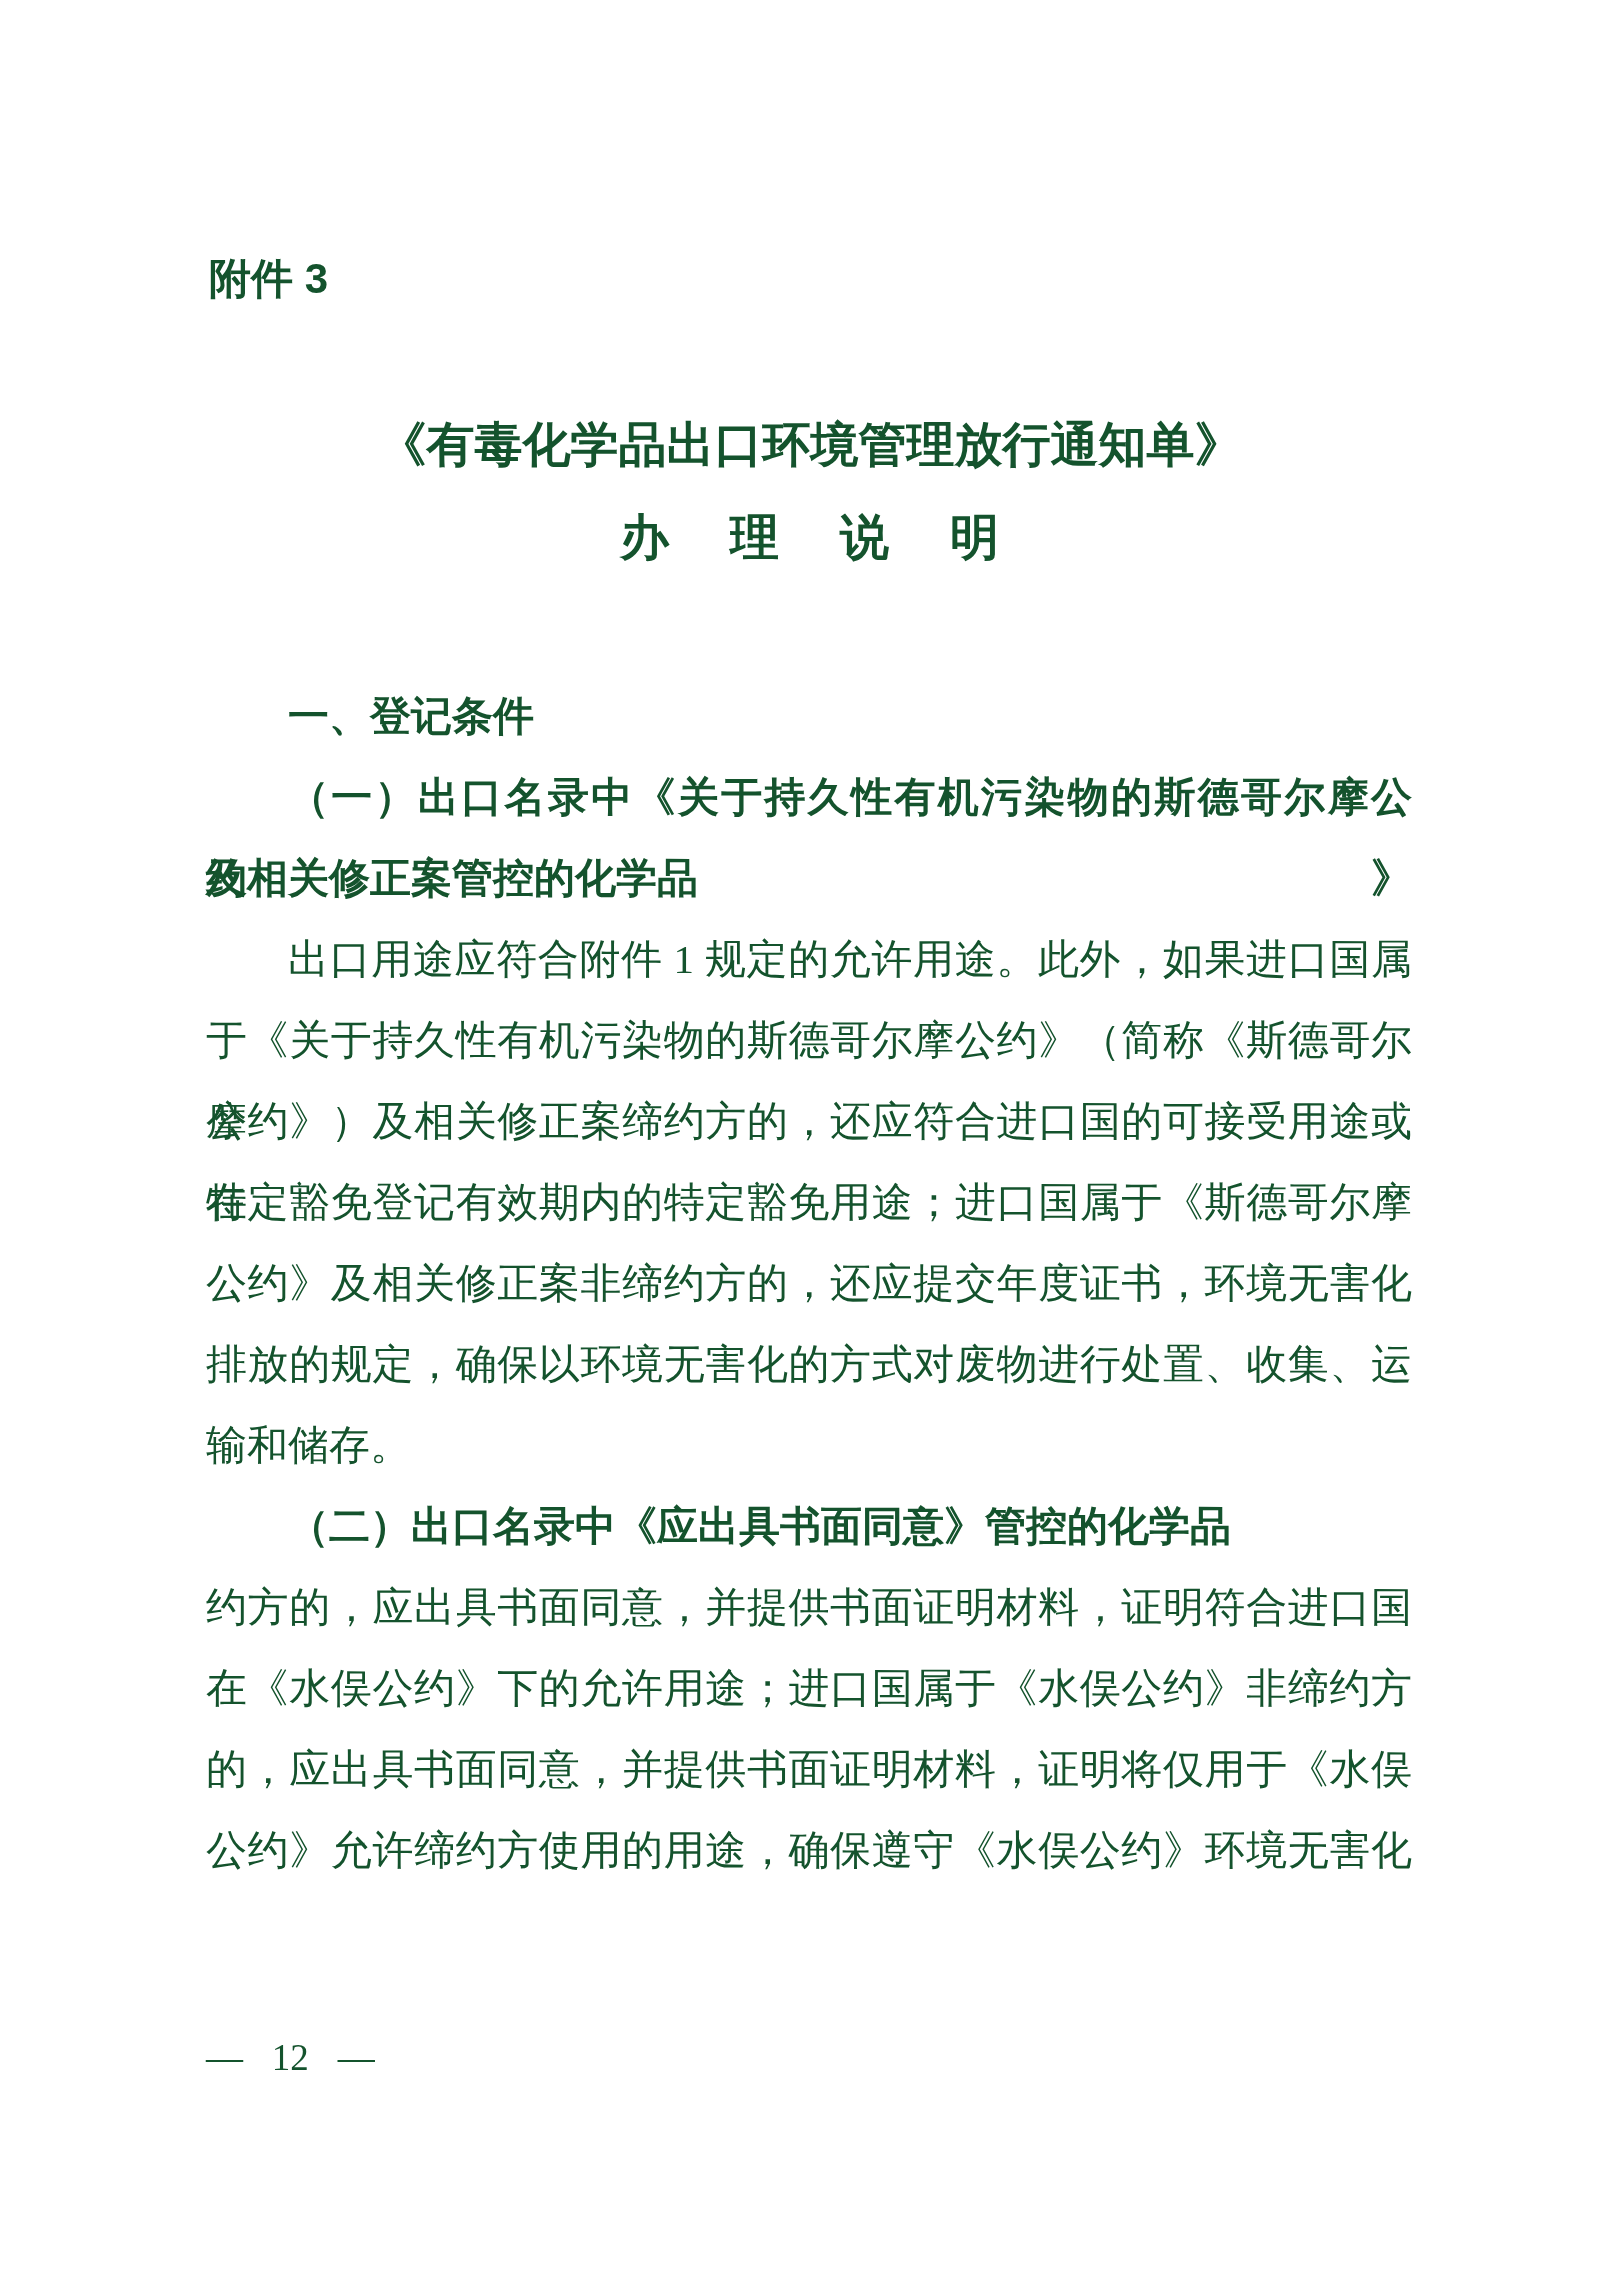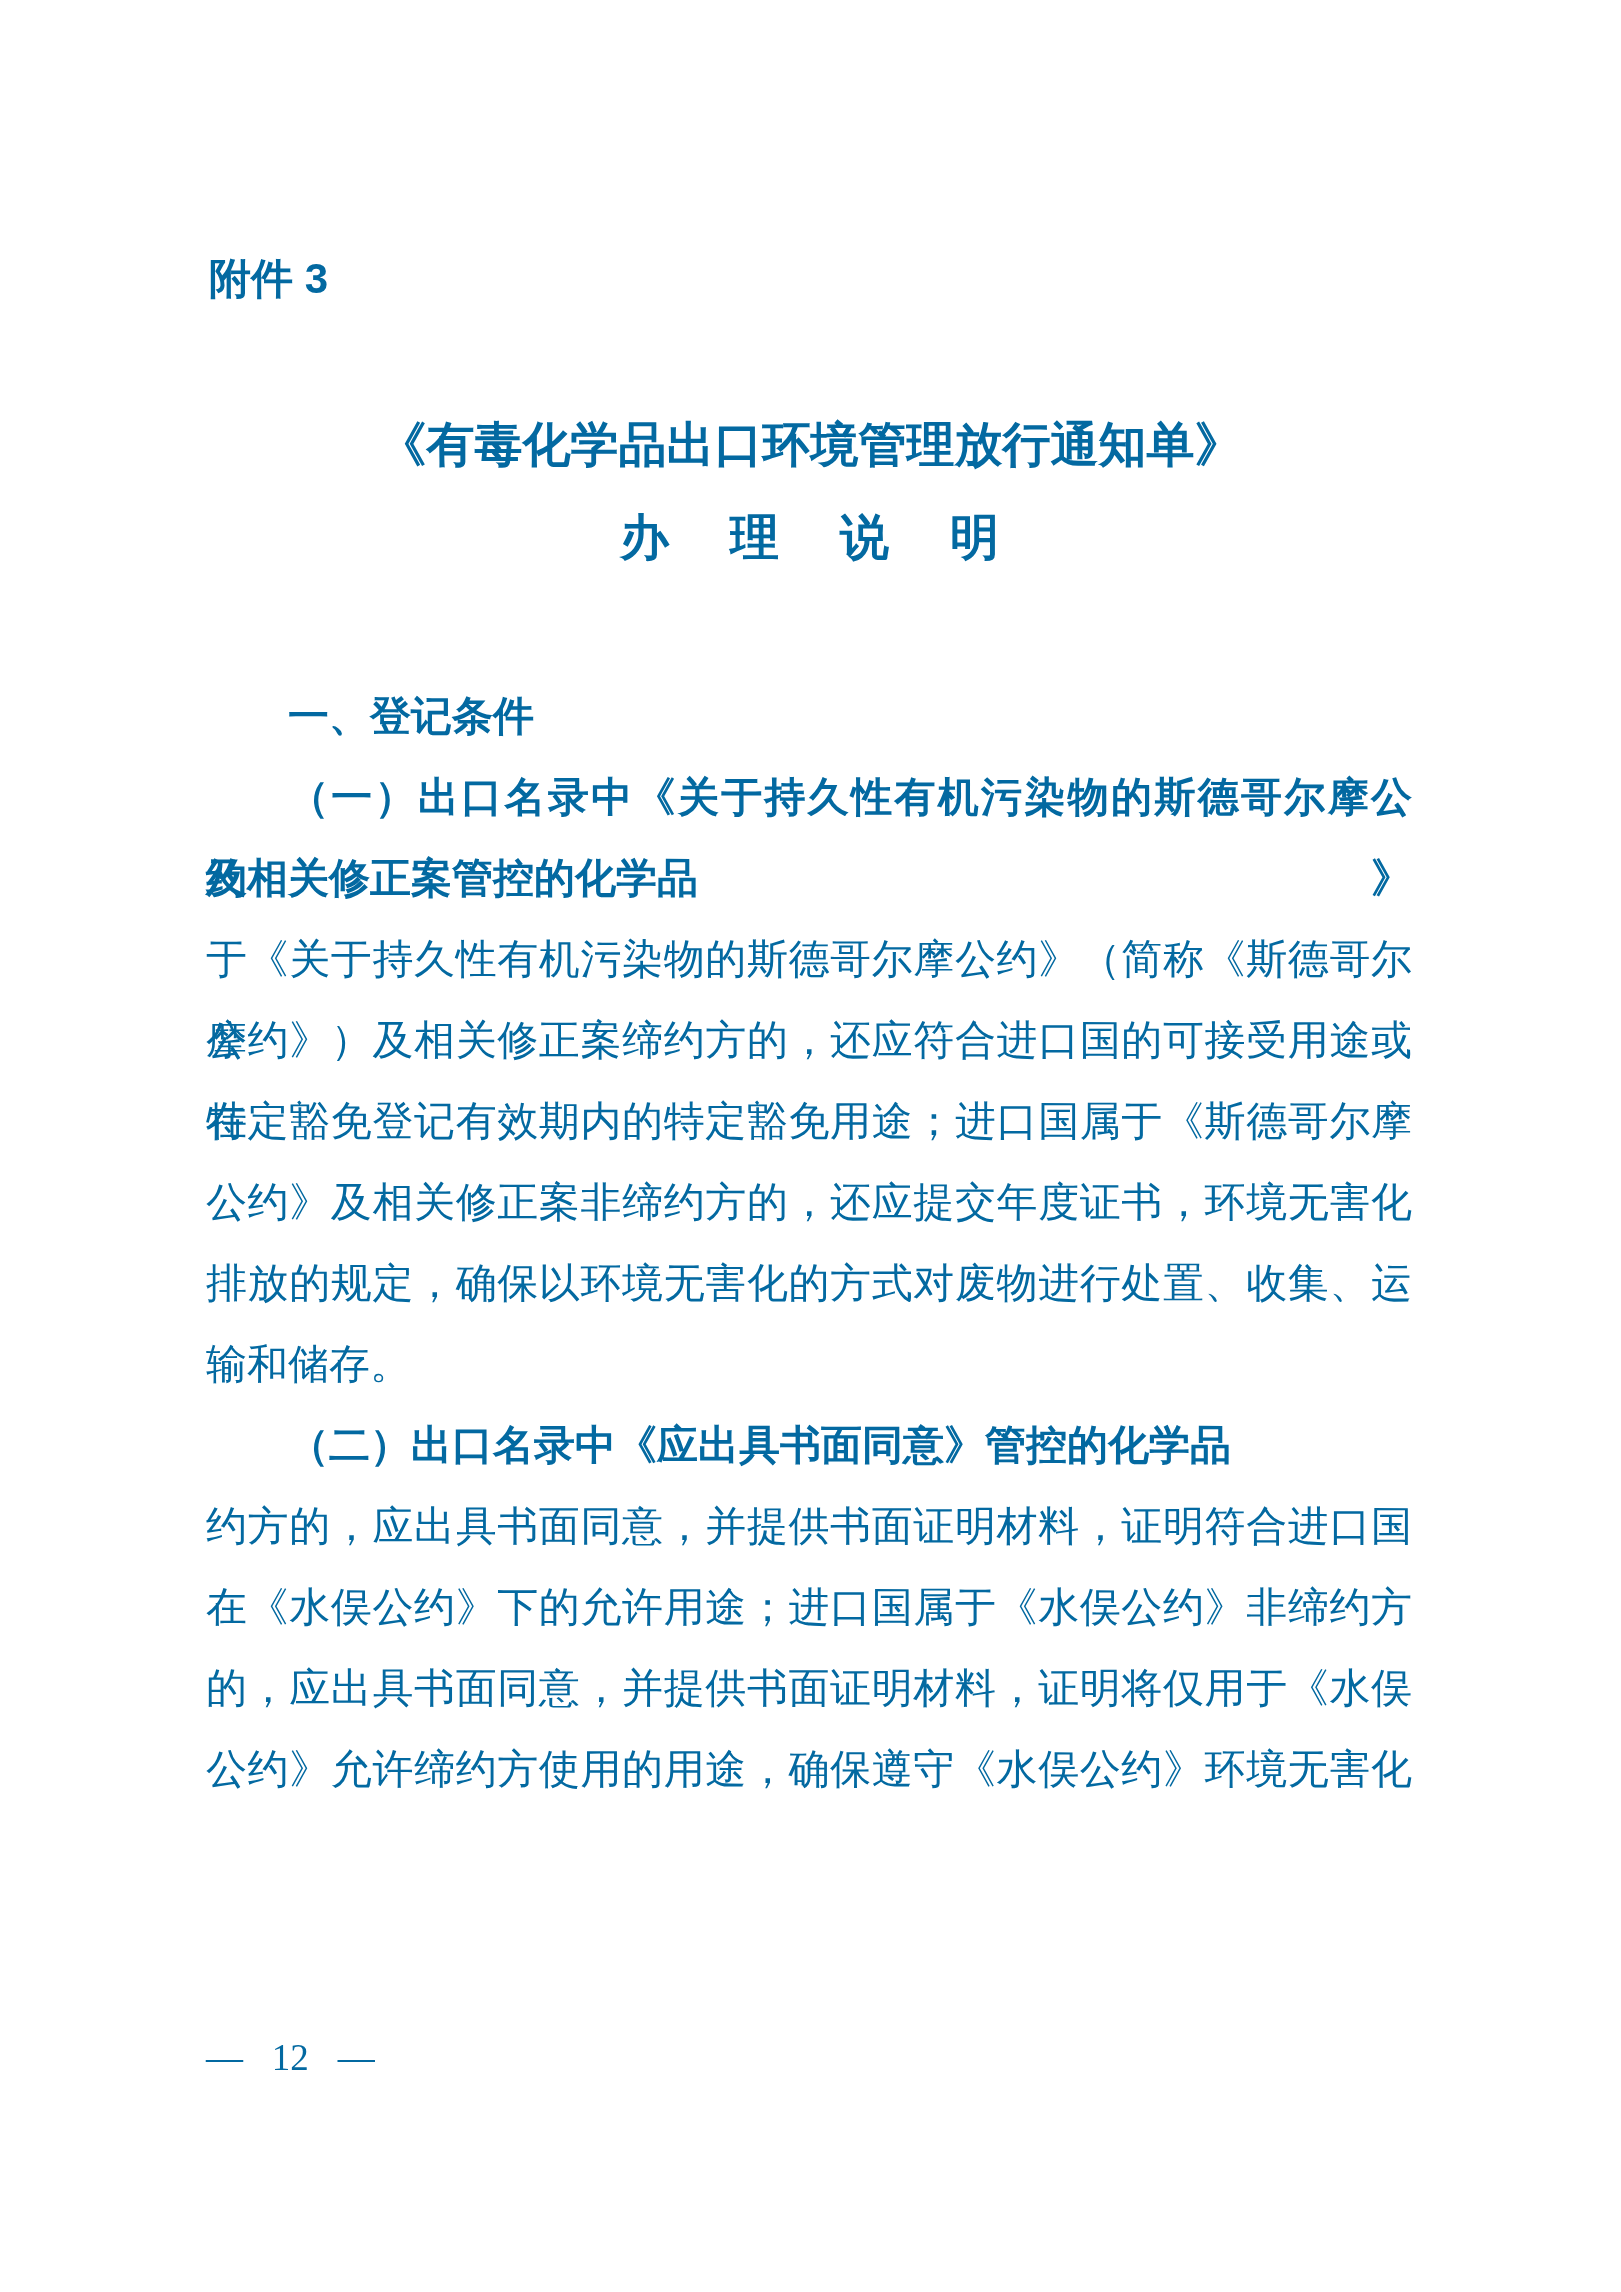--- a/index.html
+++ b/index.html
@@ -1,21 +1,21 @@
 <!DOCTYPE html>
 <html><head>
 <meta charset="utf-8">
 <style>
   html,body { margin:0; padding:0; background:#888; }
   .page {
     position:relative;
     width:1621px; height:2293px;
     margin:0 auto;
     background:#ffffff;
-    color:#0369a1;
+    color:#14532d;
     overflow:hidden;
     font-family:"Liberation Serif","DejaVu Serif",serif;
   }
   .attachment-label {
     position:absolute;
     left:209px; top:257px;
     font-family:"Liberation Sans","DejaVu Sans",sans-serif;
     font-weight:600;
     font-size:42px; line-height:43px;
     white-space:nowrap;
@@ -88,20 +88,21 @@
   <div class="doc-title-2">办理说明</div>
 
   <div class="content">
 
     <div class="line h-sans indent">一、登记条件</div>
 
     <div class="line h-kai indent just">（一）出口名录中《关于持久性有机污染物的斯德哥尔摩公约》</div>
 
     <div class="line h-kai">及相关修正案管控的化学品</div>
 
+    <div class="line body-text indent just">出口用途应符合附件 1 规定的允许用途。此外，如果进口国属</div>
 
     <div class="line body-text just">于《关于持久性有机污染物的斯德哥尔摩公约》（简称《斯德哥尔摩</div>
 
     <div class="line body-text just">公约》）及相关修正案缔约方的，还应符合进口国的可接受用途或在</div>
 
     <div class="line body-text just">特定豁免登记有效期内的特定豁免用途；进口国属于《斯德哥尔摩</div>
 
     <div class="line body-text just">公约》及相关修正案非缔约方的，还应提交年度证书，环境无害化</div>
 
 

